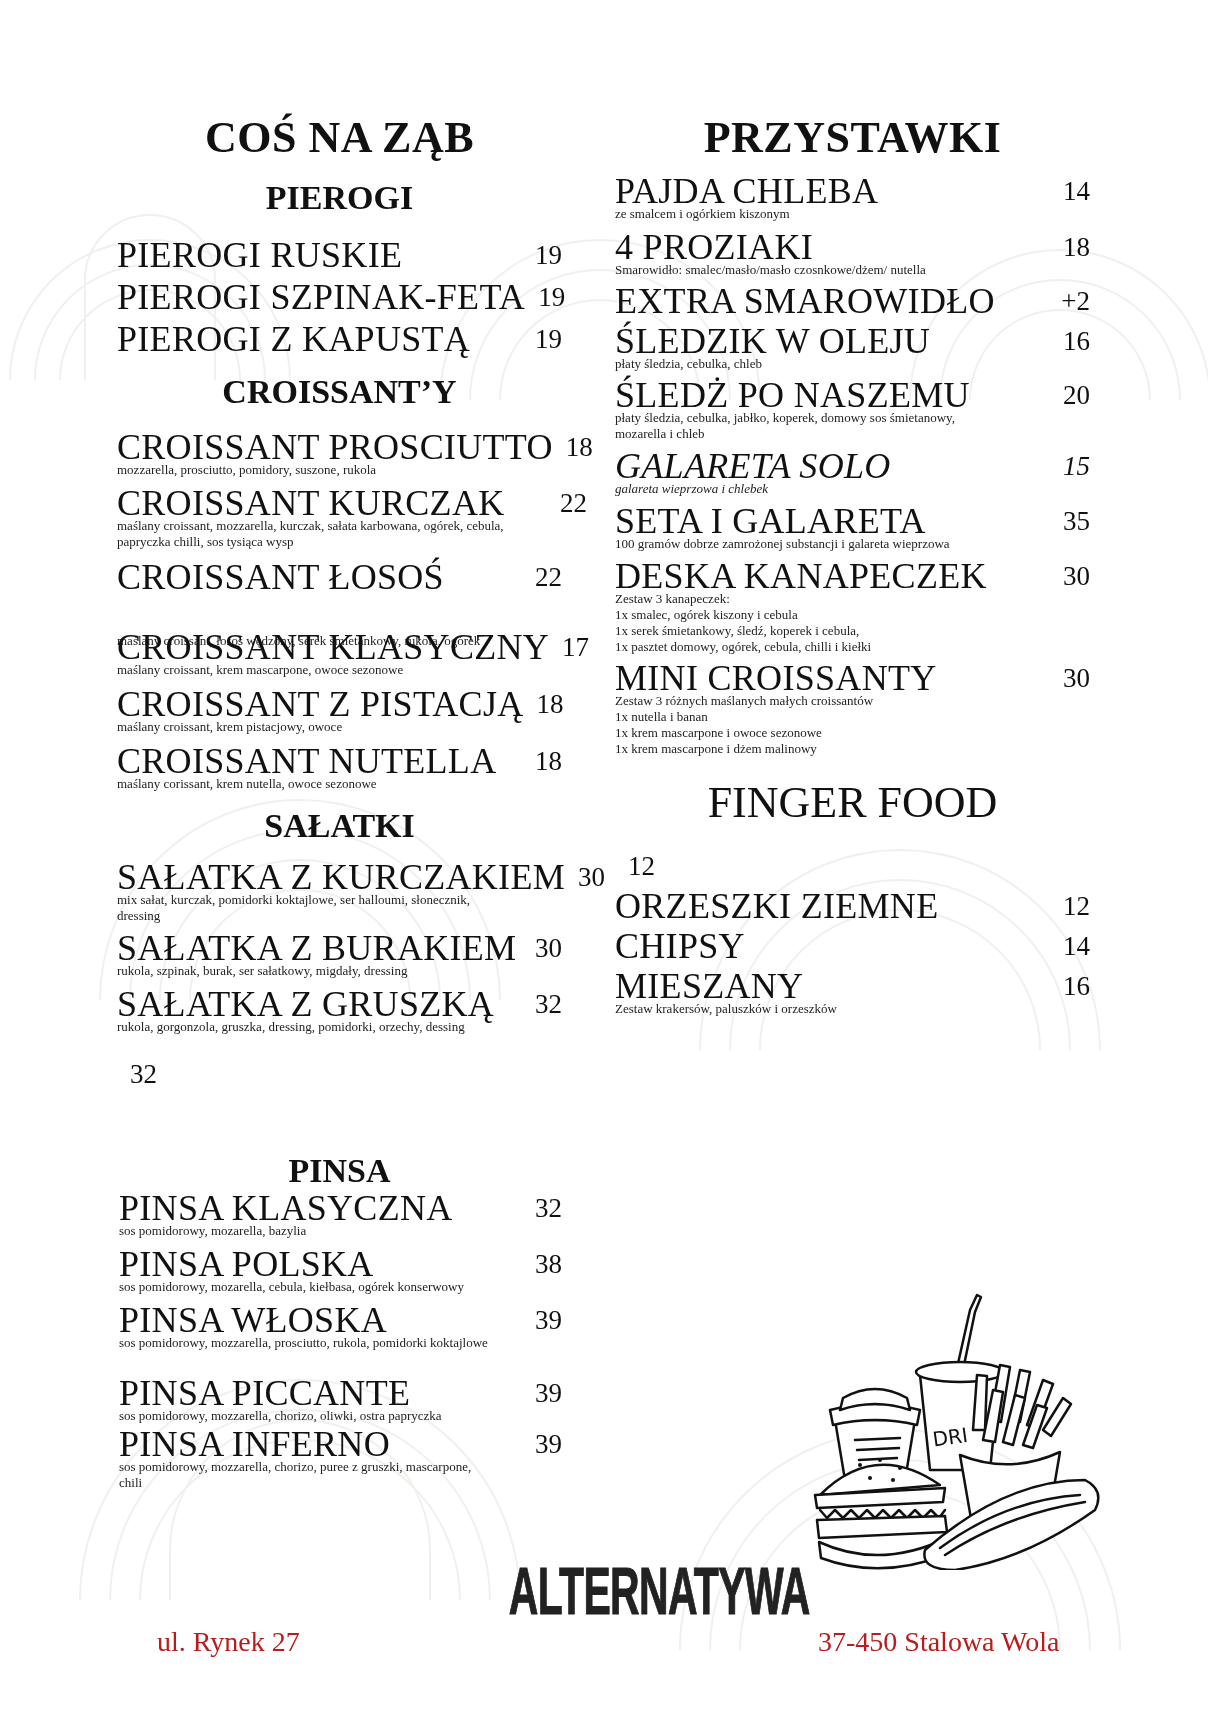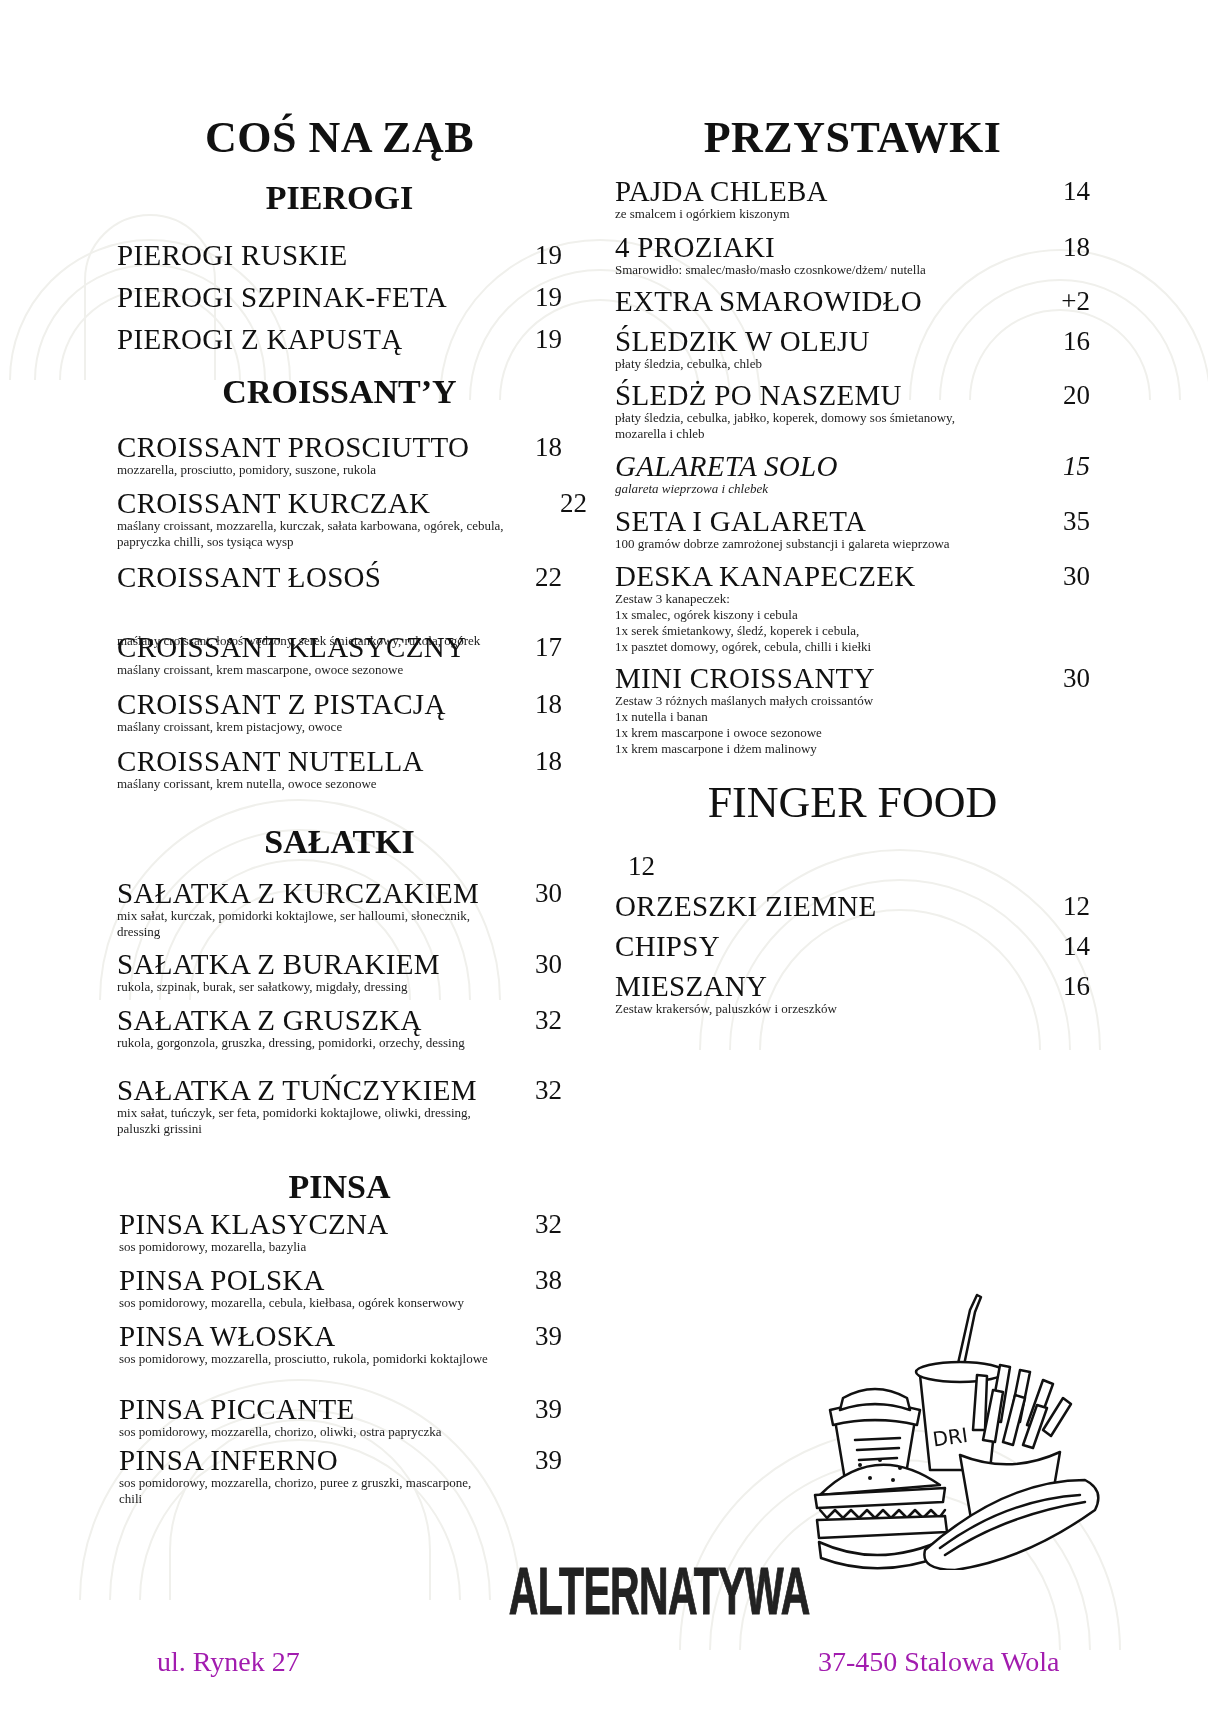--- a/index.html
+++ b/index.html
@@ -12,30 +12,30 @@
 
   .col-left { position: absolute; left: 117px; top: 108px; width: 445px; }
   .col-right { position: absolute; left: 615px; top: 108px; width: 475px; }
 
   .main-title { font-weight: bold; font-size: 44px; text-align: center; letter-spacing: 0.5px; line-height: 60px; }
   .section-title { font-weight: bold; font-size: 34px; text-align: center; line-height: 44px; }
   .section-title.light { font-weight: normal; font-size: 44px; line-height: 56px; }
 
   .item { display: flex; justify-content: space-between; align-items: flex-start; }
   .item-body { flex: 1; }
-  .item-name { font-size: 29px; line-height: 30px; letter-spacing: 0.3px; white-space: nowrap; }
+  .item-name { font-size: 36px; line-height: 30px; letter-spacing: 0.3px; white-space: nowrap; }
   .item-price { font-size: 27px; line-height: 30px; text-align: right; min-width: 40px; }
   .item-desc { font-size: 13px; line-height: 16px; color: #222; }
 
   .footer { position: absolute; left: 0; right: 0; top: 1558px; height: 120px; }
   .logo { position: absolute; left: 448px; top: 0; width: 320px; text-align: center;
           font-family: "Liberation Sans", "DejaVu Sans", sans-serif; font-size: 66px; font-weight: bold;
           letter-spacing: -1px; transform: scaleX(0.62); transform-origin: center; color: #222;
           -webkit-text-stroke: 1px #222; line-height: 66px; }
-  .footer-text { position: absolute; top: 88px; font-size: 28px; line-height: 32px; color: #a21caf; }
+  .footer-text { position: absolute; top: 68px; font-size: 28px; line-height: 32px; color: #b91c1c; }
 
   .illustration { position: absolute; left: 805px; top: 1280px; width: 300px; height: 290px; }
 </style>
 </head>
 <body>
 
 <svg class="bg-pattern" width="1208" height="1714" viewBox="0 0 1208 1714">
   <g fill="none" stroke="#f0f0ec" stroke-width="2">
     <g transform="translate(150,180)">
       <path d="M-140 200 A140 140 0 0 1 140 200"></path>
@@ -144,21 +144,21 @@
       </div>
       <div class="item" style="height:56px;">
         <div class="item-body">
           <div class="item-name">CROISSANT NUTELLA</div>
           <div class="item-desc">maślany corissant, krem nutella, owoce sezonowe</div>
         </div>
         <div class="item-price">18</div>
       </div>
     </div>
 
-    <div class="section-title" style="margin-top:18px;">SAŁATKI</div>
+    <div class="section-title" style="margin-top:2px;">SAŁATKI</div>
     <div style="margin-top:14px;">
       <div class="item" style="height:71px;">
         <div class="item-body">
           <div class="item-name">SAŁATKA Z KURCZAKIEM</div>
           <div class="item-desc" style="width:360px;">mix sałat, kurczak, pomidorki koktajlowe, ser halloumi, słonecznik, dressing</div>
         </div>
         <div class="item-price">30</div>
       </div>
       <div class="item" style="height:56px;">
         <div class="item-body">
@@ -168,24 +168,20 @@
         <div class="item-price">30</div>
       </div>
       <div class="item" style="height:70px;">
         <div class="item-body">
           <div class="item-name">SAŁATKA Z GRUSZKĄ</div>
           <div class="item-desc" style="width:380px;">rukola, gorgonzola, gruszka, dressing, pomidorki, orzechy, dessing</div>
         </div>
         <div class="item-price">32</div>
       </div>
       <div class="item" style="height:72px;">
-        <div class="item-body">
-          <div class="item-name">SAŁATKA Z TUŃCZYKIEM</div>
-          <div class="item-desc" style="width:380px;">mix sałat, tuńczyk, ser feta, pomidorki koktajlowe, oliwki, dressing, paluszki grissini</div>
-        </div>
         <div class="item-price">32</div>
       </div>
     </div>
 
     <div class="section-title" style="margin-top:18px;">PINSA</div>
     <div style="padding-left:2px;">
       <div class="item" style="height:56px;">
         <div class="item-body">
           <div class="item-name">PINSA KLASYCZNA</div>
           <div class="item-desc">sos pomidorowy, mozarella, bazylia</div>

